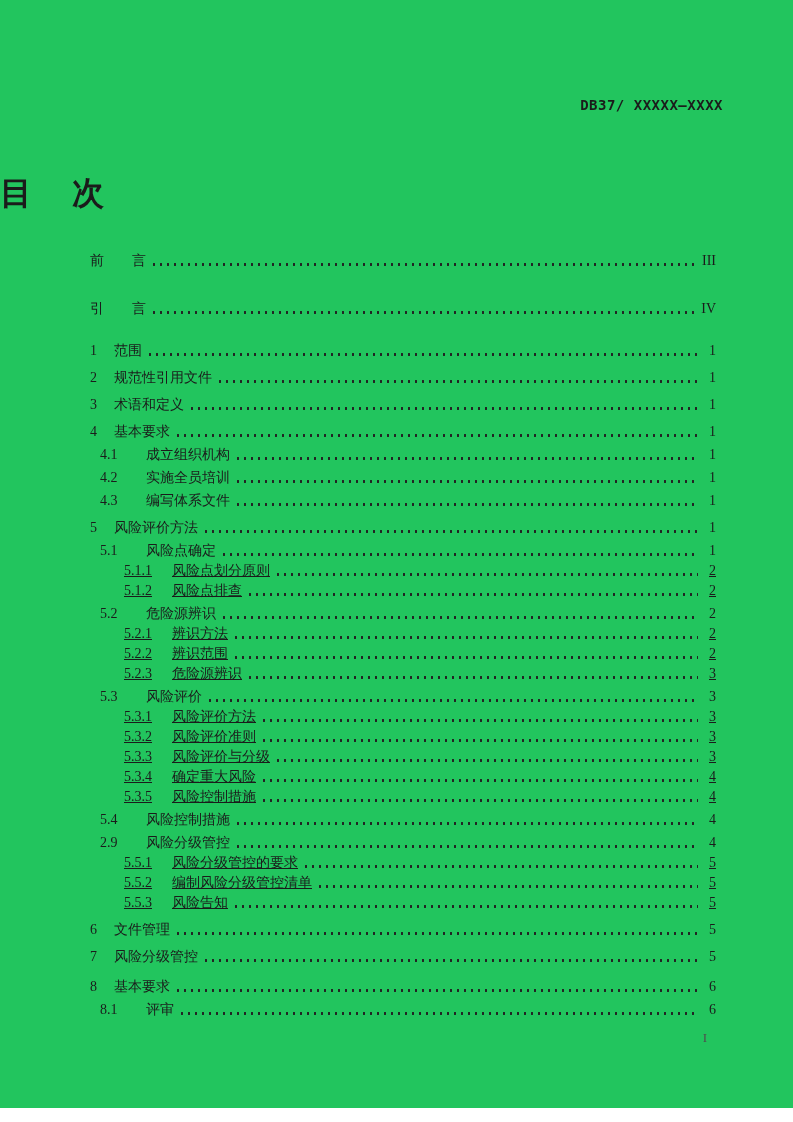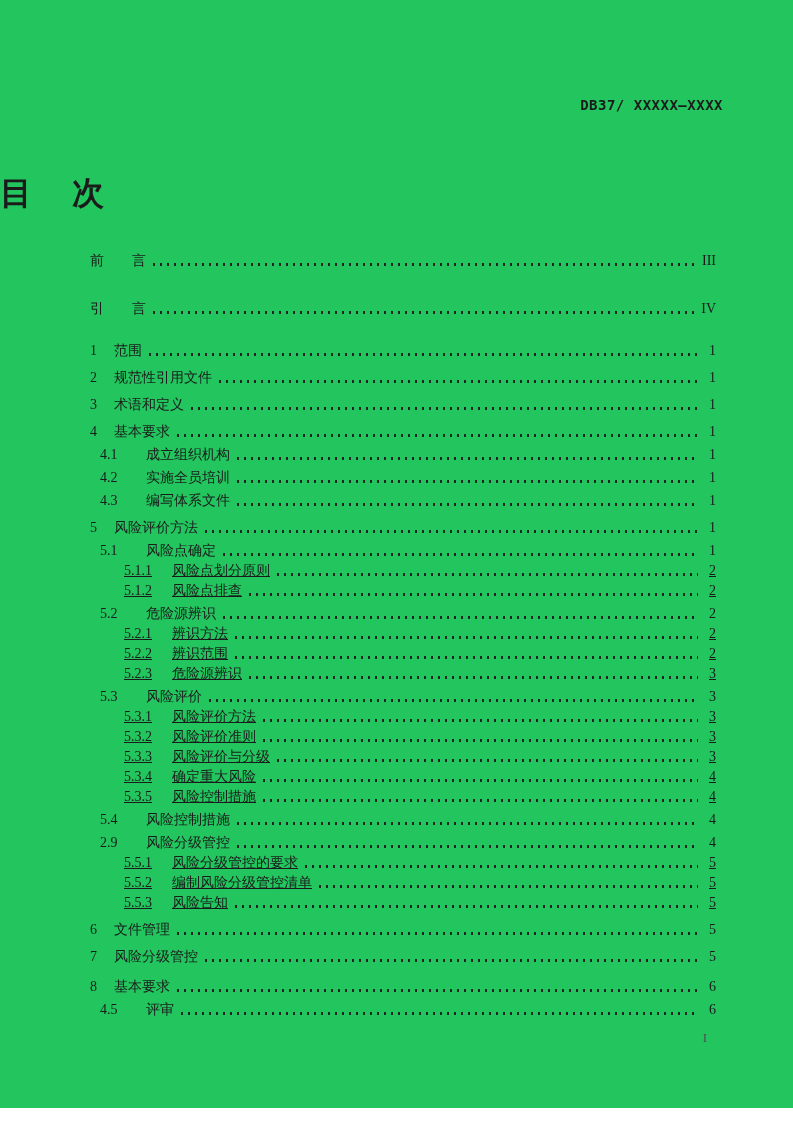--- a/index.html
+++ b/index.html
@@ -245,21 +245,21 @@
       <span class="dots"></span>
       <span class="pg">5</span>
     </div>
       <div class="entry lv1">
       <span class="num">8</span>
       <span class="label">基本要求</span>
       <span class="dots"></span>
       <span class="pg">6</span>
     </div>
       <div class="entry lv2">
-      <span class="num">4.5</span>
+      <span class="num">8.1</span>
       <span class="label">评审</span>
       <span class="dots"></span>
       <span class="pg">6</span>
     </div>
     </div>
 
   <div class="page-footer-num">I</div>
 
 </div>
 

